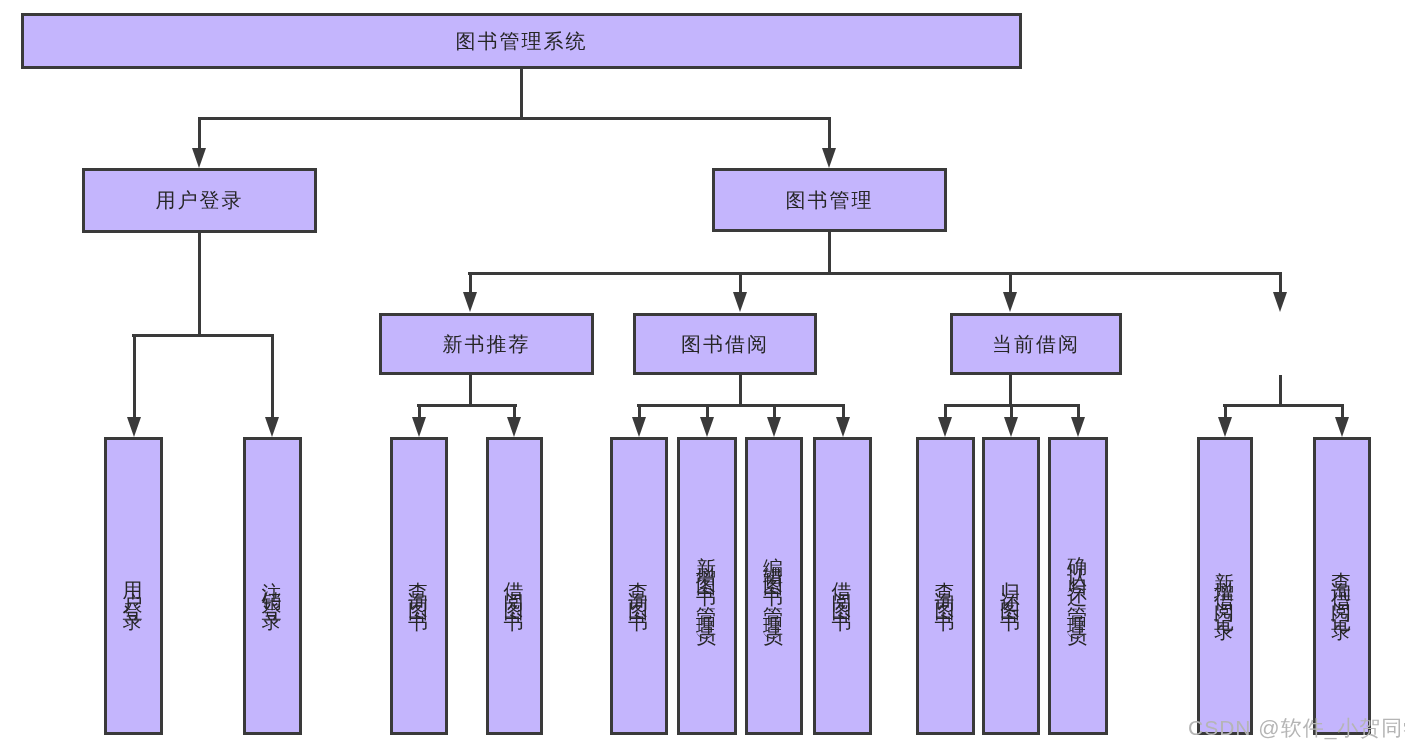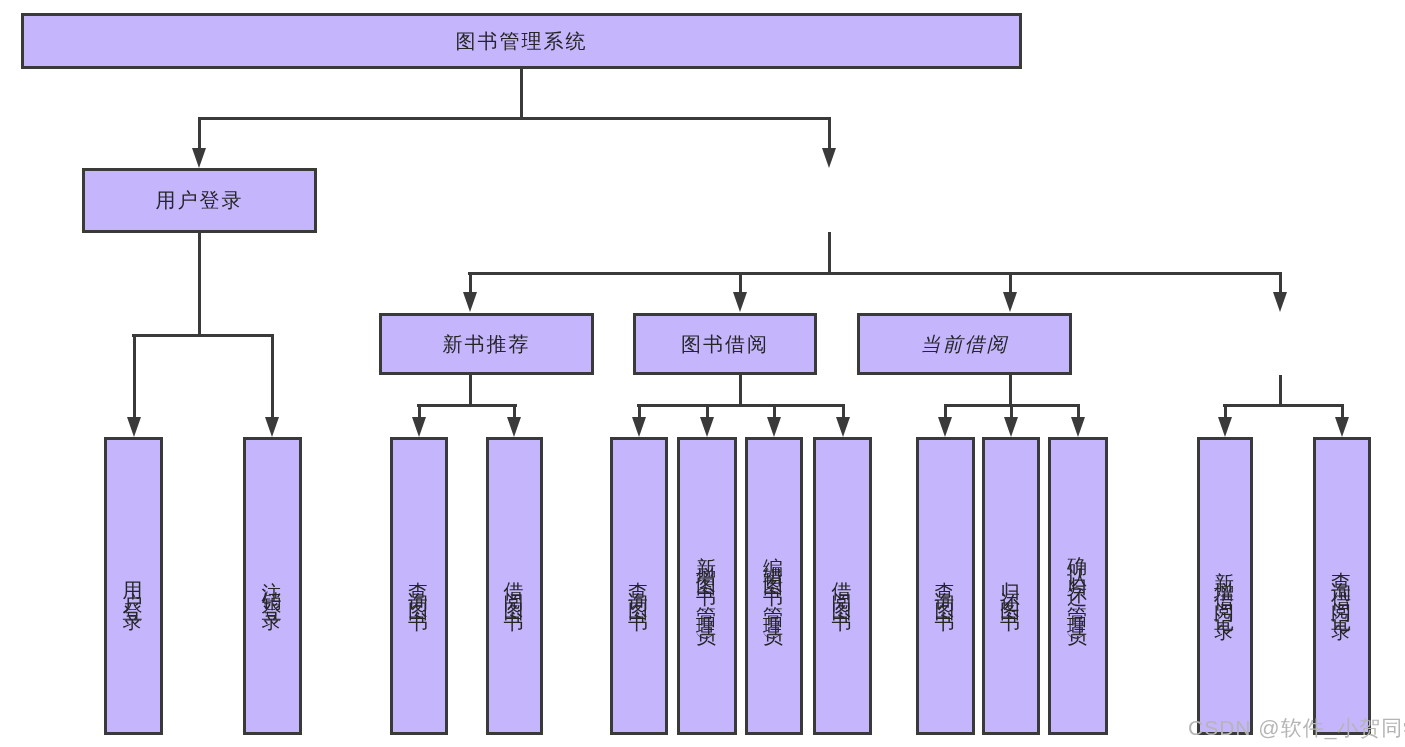--- a/index.html
+++ b/index.html
@@ -65,20 +65,23 @@
   <div class="vline" style="left:520px;top:69px;height:50px;"></div>
   <div class="hline" style="left:198px;top:117px;width:633px;"></div>
   <div class="vline" style="left:198px;top:117px;height:32px;"></div>
   <div class="arrow" style="left:192px;top:148px;"></div>
   <div class="vline" style="left:828px;top:117px;height:32px;"></div>
   <div class="arrow" style="left:822px;top:148px;"></div>
 
   <div class="box" style="left:82px;top:168px;width:235px;height:65px;">
     <span>用户登录</span>
   </div>
+  <div class="box" style="left:712px;top:168px;width:235px;height:64px;">
+    <span>图书管理</span>
+  </div>
 
   <div class="vline" style="left:198px;top:233px;height:103px;"></div>
   <div class="hline" style="left:132px;top:334px;width:142px;"></div>
   <div class="vline" style="left:133px;top:334px;height:84px;"></div>
   <div class="arrow" style="left:127px;top:417px;"></div>
   <div class="vline" style="left:271px;top:334px;height:84px;"></div>
   <div class="arrow" style="left:265px;top:417px;"></div>
 
   <div class="vline" style="left:828px;top:232px;height:42px;"></div>
   <div class="hline" style="left:468px;top:272px;width:814px;"></div>
@@ -90,21 +93,21 @@
   <div class="arrow" style="left:1003px;top:292px;"></div>
   <div class="vline" style="left:1279px;top:272px;height:21px;"></div>
   <div class="arrow" style="left:1273px;top:292px;"></div>
 
   <div class="box" style="left:379px;top:313px;width:215px;height:62px;">
     <span>新书推荐</span>
   </div>
   <div class="box" style="left:633px;top:313px;width:184px;height:62px;">
     <span>图书借阅</span>
   </div>
-  <div class="box" style="left:857px;top:313px;width:215px;height:62px;font-style:italic;">
+  <div class="box" style="left:950px;top:313px;width:172px;height:62px;">
     <span>当前借阅</span>
   </div>
 
   <div class="vline" style="left:469px;top:375px;height:31px;"></div>
   <div class="hline" style="left:417px;top:404px;width:100px;"></div>
   <div class="vline" style="left:418px;top:404px;height:14px;"></div>
   <div class="arrow" style="left:412px;top:417px;"></div>
   <div class="vline" style="left:513px;top:404px;height:14px;"></div>
   <div class="arrow" style="left:507px;top:417px;"></div>
 

